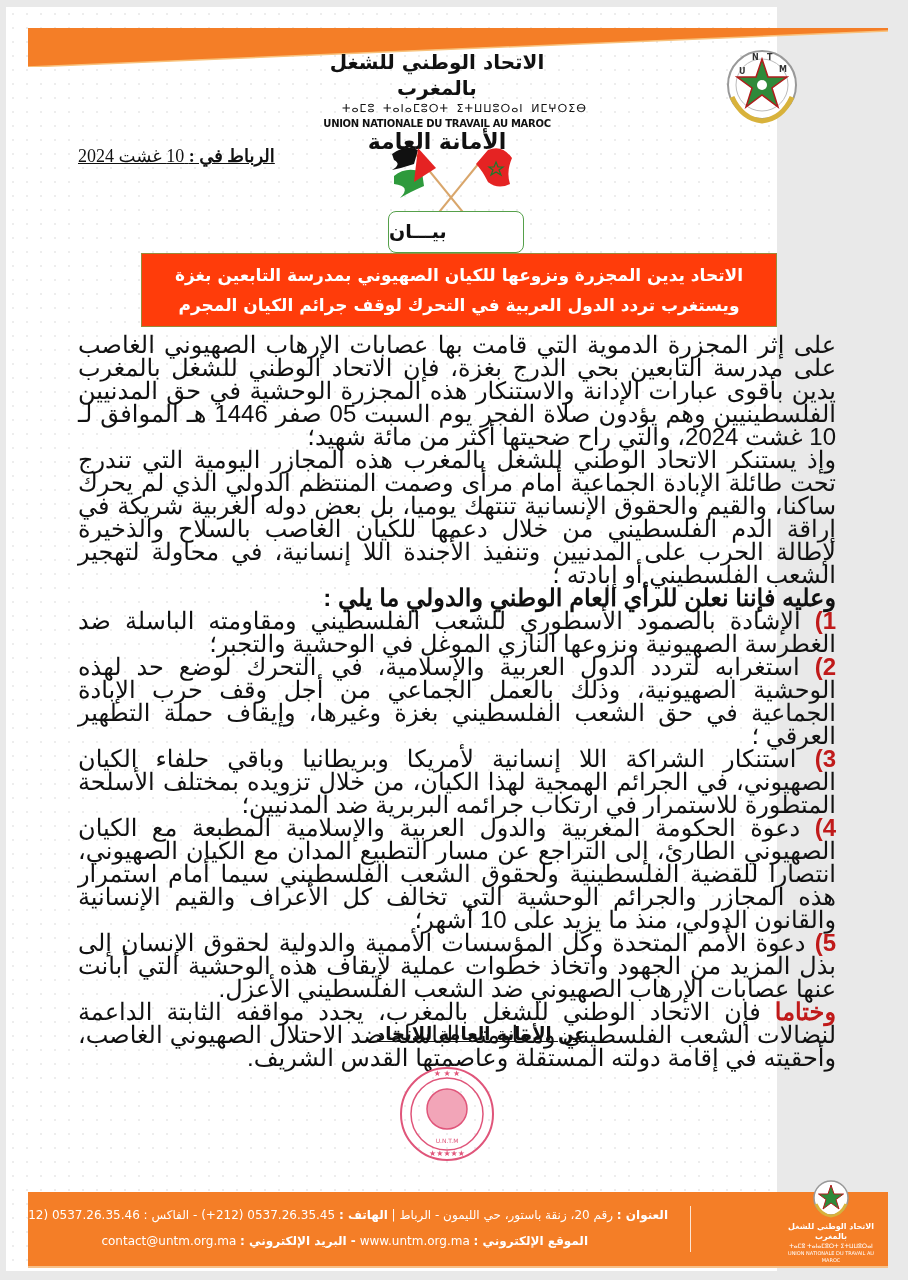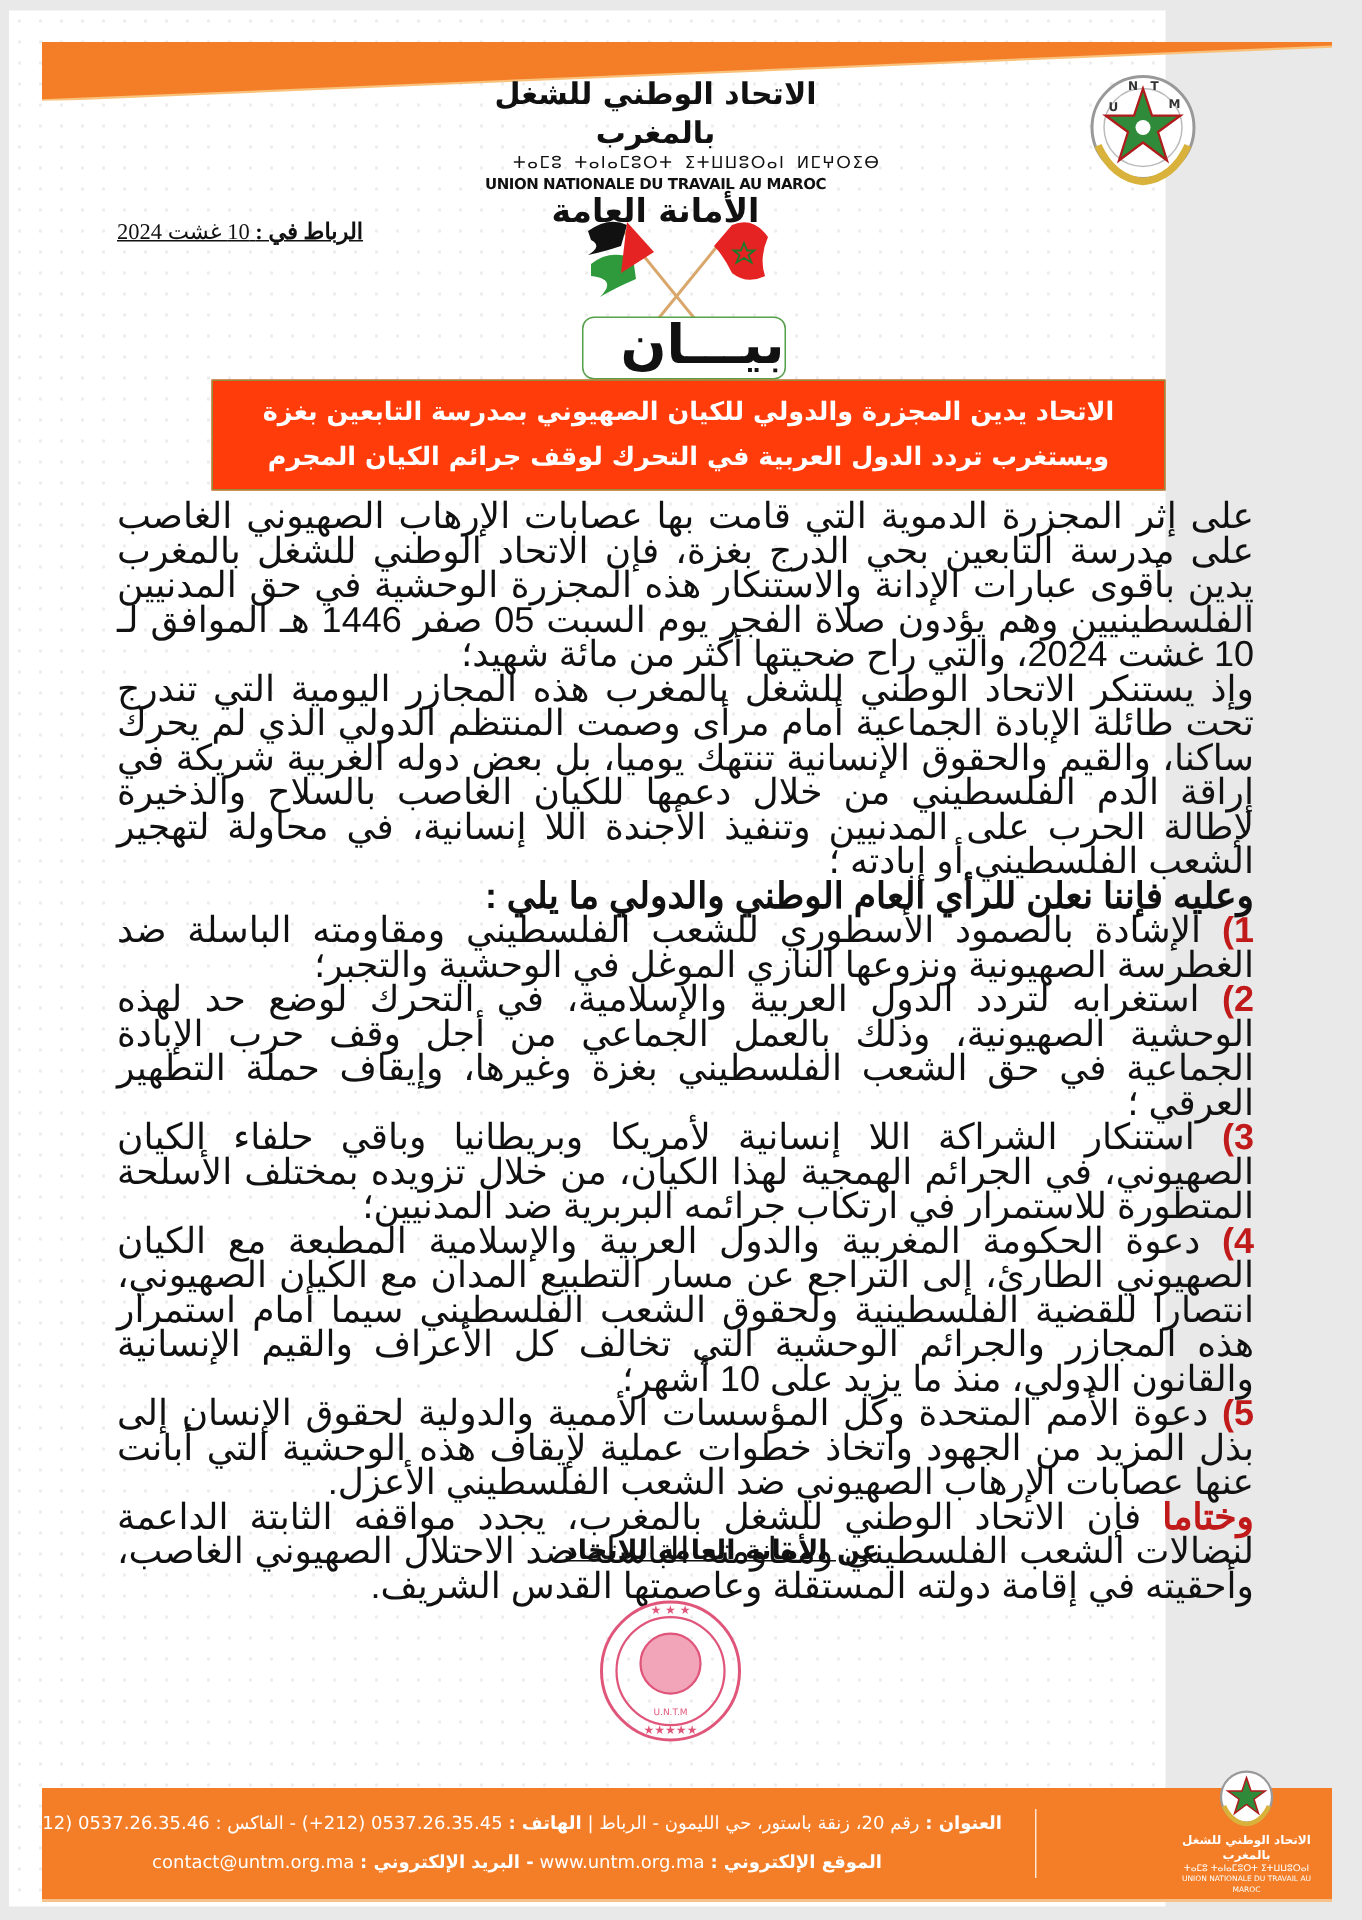--- a/index.html
+++ b/index.html
@@ -12,25 +12,25 @@
     background-image: radial-gradient(#ededed 1px, transparent 1.2px);
     background-size: 14px 14px;
   }
   .top-band { position:absolute; left:22px; top:15px; width:860px; height:45px; }
   .header-text { position:absolute; right:190px; top:42px; width:300px; text-align:center; direction:rtl; }
   .h-ar { font-weight:bold; font-size:20px; color:#111; line-height:26px; }
   .h-tf { font-size:11px; color:#111; letter-spacing:1px; line-height:16px; direction:ltr; font-family:"DejaVu Sans Mono", monospace;text-align:right; }
   .h-fr { font-size:10px; font-weight:bold; color:#111; direction:ltr; line-height:14px; letter-spacing:-0.3px; }
   .h-sec { font-size:22px; font-weight:bold; color:#111; line-height:22px; }
   .logo { position:absolute; left:716px; top:40px; width:80px; height:80px; }
-  .date { position:absolute; left:72px; top:138px; font-family:"Liberation Serif", serif; font-size:15px; text-decoration:underline; direction:rtl; color:#111; }
+  .date { position:absolute; left:72px; top:138px; font-family:"Liberation Serif", serif; font-size:18px; text-decoration:underline; direction:rtl; color:#111; }
   .date b { font-weight:bold; }
   .flags { position:absolute; left:378px; top:135px; width:134px; height:74px; }
   .bayan { position:absolute; left:382px; top:204px; width:134px; height:40px; border:1.5px solid #55a04a; border-radius:8px; background:#fff;
-           text-align:right; font-size:36px; font-weight:bold; line-height:38px; color:#111; }
+           text-align:left; font-size:19px; font-weight:bold; line-height:38px; color:#111; }
   .headline { position:absolute; left:135px; top:246px; width:636px; height:74px; background:#ff3c0a; border:1px solid #9a8a3a;
               color:#fff; font-weight:bold; font-size:17px; text-align:center; direction:rtl; line-height:30px; padding-top:6px; box-sizing:border-box; }
   .body { position:absolute; left:72px; top:326px; width:758px; direction:rtl; text-align:justify; font-family:Liberation Sans, sans-serif;
           font-size:24px; line-height:23px; color:#111; }
   .body p { margin:0; }
   .num { color:#c01a1a; font-weight:bold; }
   .lead { font-weight:bold; }
   .red { color:#c01a1a; font-weight:bold; }
   .sig { position:absolute; left:370px; top:1016px; font-size:18px; font-weight:bold; text-decoration:underline; direction:rtl; color:#111; }
   .stamp { position:absolute; left:392px; top:1052px; width:98px; height:110px; }
@@ -84,21 +84,21 @@
     <path d="M8,12 Q22,2 34,8 L30,22 Q18,26 8,28 Q18,22 10,18 Z" fill="#111"></path>
     <path d="M10,34 Q22,24 38,30 L40,44 Q26,50 16,56 Q28,44 10,42 Z" fill="#2e9a3c"></path>
     <polygon points="34,6 52,26 30,40" fill="#e52323"></polygon>
     <path d="M104,8 Q118,2 128,16 Q122,30 126,42 Q114,48 104,40 Q98,28 92,22 Z" fill="#e52323"></path>
     <polygon points="112,20 114,25 119,25 115,28 117,33 112,30 107,33 109,28 105,25 110,25" fill="none" stroke="#1c7a2c" stroke-width="1.2"></polygon>
   </svg>
 
   <div class="bayan">بيـــان</div>
 
   <div class="headline">
-    <div>الاتحاد يدين المجزرة والدولي للكيان الصهيوني بمدرسة التابعين بغزة</div>
+    <div>الاتحاد يدين المجزرة ونزوعها للكيان الصهيوني بمدرسة التابعين بغزة</div>
     <div>ويستغرب تردد الدول العربية في التحرك لوقف جرائم الكيان المجرم</div>
   </div>
 
   <div class="body">
     <p>على إثر المجزرة الدموية التي قامت بها عصابات الإرهاب الصهيوني الغاصب على مدرسة التابعين بحي الدرج بغزة، فإن الاتحاد الوطني للشغل بالمغرب يدين بأقوى عبارات الإدانة والاستنكار هذه المجزرة الوحشية في حق المدنيين الفلسطينيين وهم يؤدون صلاة الفجر يوم السبت 05 صفر 1446 هـ الموافق لـ 10 غشت 2024، والتي راح ضحيتها أكثر من مائة شهيد؛</p>
     <p>وإذ يستنكر الاتحاد الوطني للشغل بالمغرب هذه المجازر اليومية التي تندرج تحت طائلة الإبادة الجماعية أمام مرأى وصمت المنتظم الدولي الذي لم يحرك ساكنا، والقيم والحقوق الإنسانية تنتهك يوميا، بل بعض دوله الغربية شريكة في إراقة الدم الفلسطيني من خلال دعمها للكيان الغاصب بالسلاح والذخيرة لإطالة الحرب على المدنيين وتنفيذ الأجندة اللا إنسانية، في محاولة لتهجير الشعب الفلسطيني أو إبادته ؛</p>
     <p class="lead">وعليه فإننا نعلن للرأي العام الوطني والدولي ما يلي :</p>
     <p><span class="num">1)</span> <span>الإشادة بالصمود الأسطوري للشعب الفلسطيني ومقاومته الباسلة ضد الغطرسة الصهيونية ونزوعها النازي الموغل في الوحشية والتجبر؛</span></p>
     <p><span class="num">2)</span> <span>استغرابه لتردد الدول العربية والإسلامية، في التحرك لوضع حد لهذه الوحشية الصهيونية، وذلك بالعمل الجماعي من أجل وقف حرب الإبادة الجماعية في حق الشعب الفلسطيني بغزة وغيرها، وإيقاف حملة التطهير العرقي ؛</span></p>
     <p><span class="num">3)</span> <span>استنكار الشراكة اللا إنسانية لأمريكا وبريطانيا وباقي حلفاء الكيان الصهيوني، في الجرائم الهمجية لهذا الكيان، من خلال تزويده بمختلف الأسلحة المتطورة للاستمرار في ارتكاب جرائمه البربرية ضد المدنيين؛</span></p>

